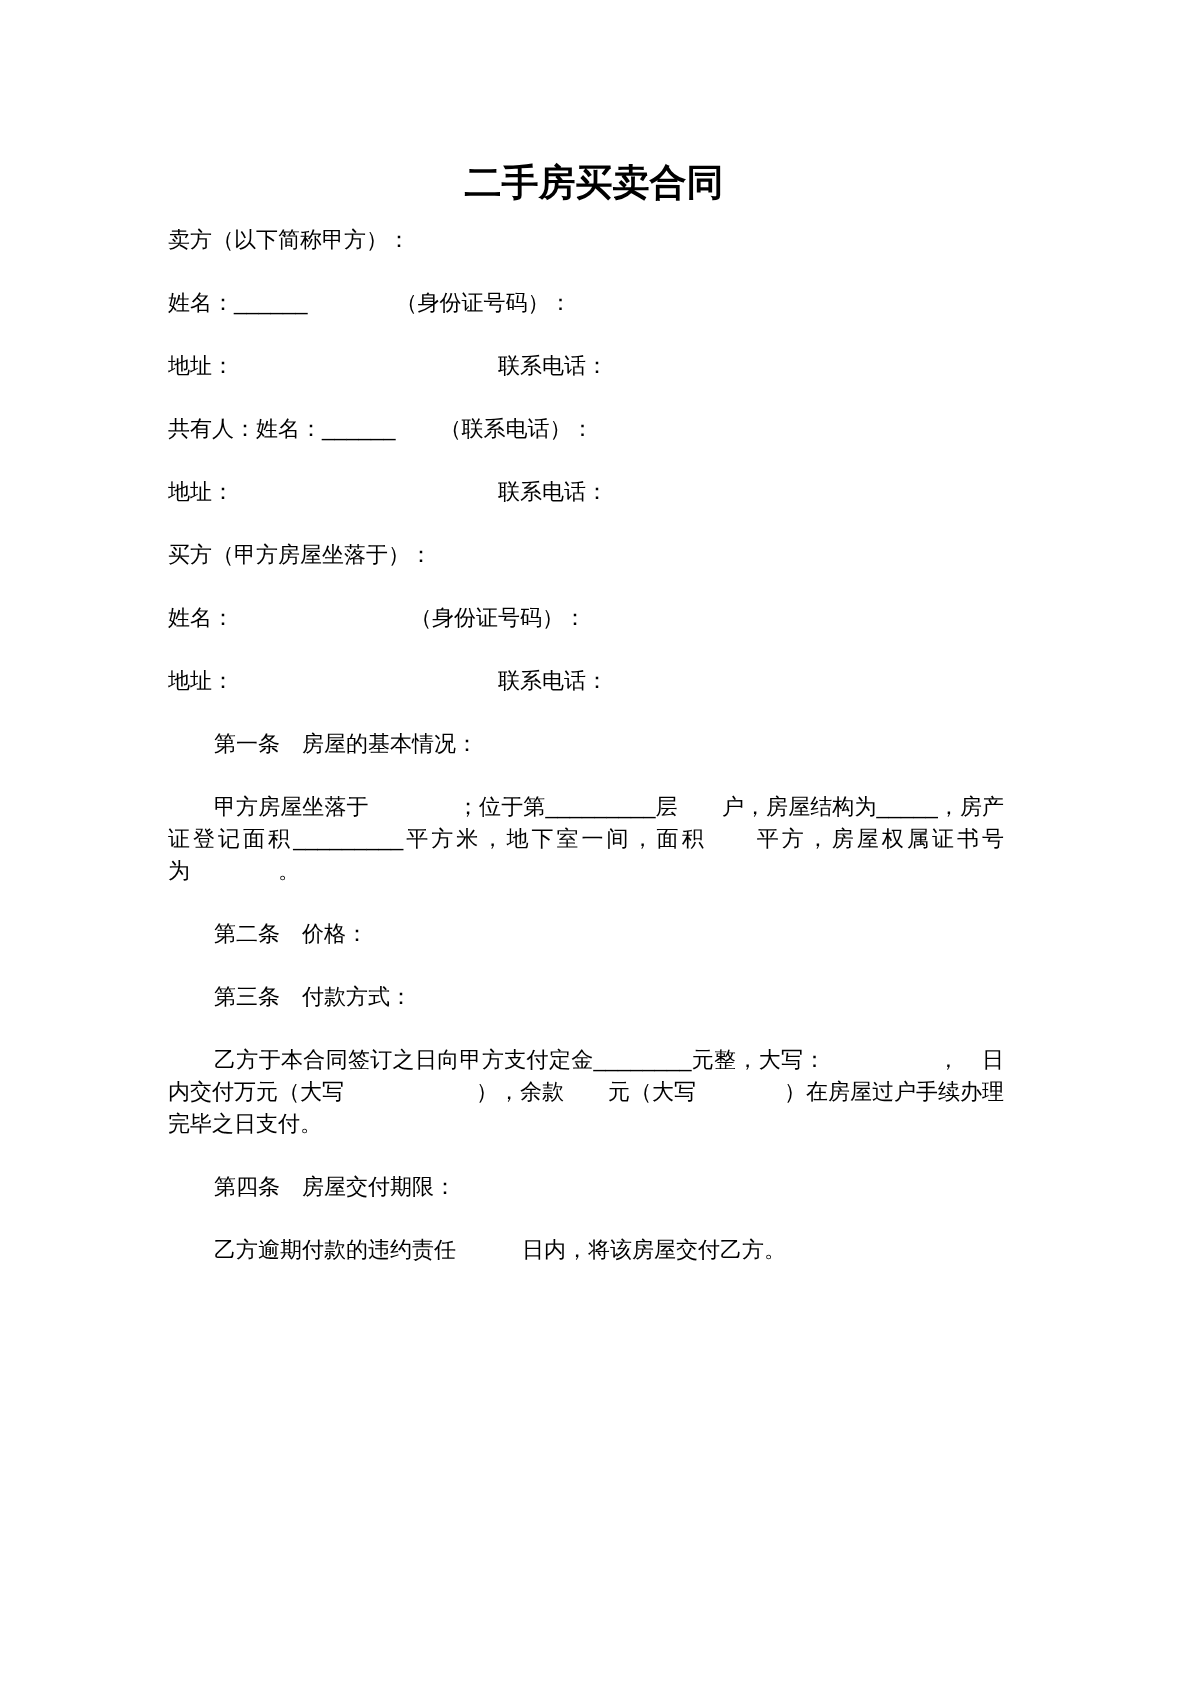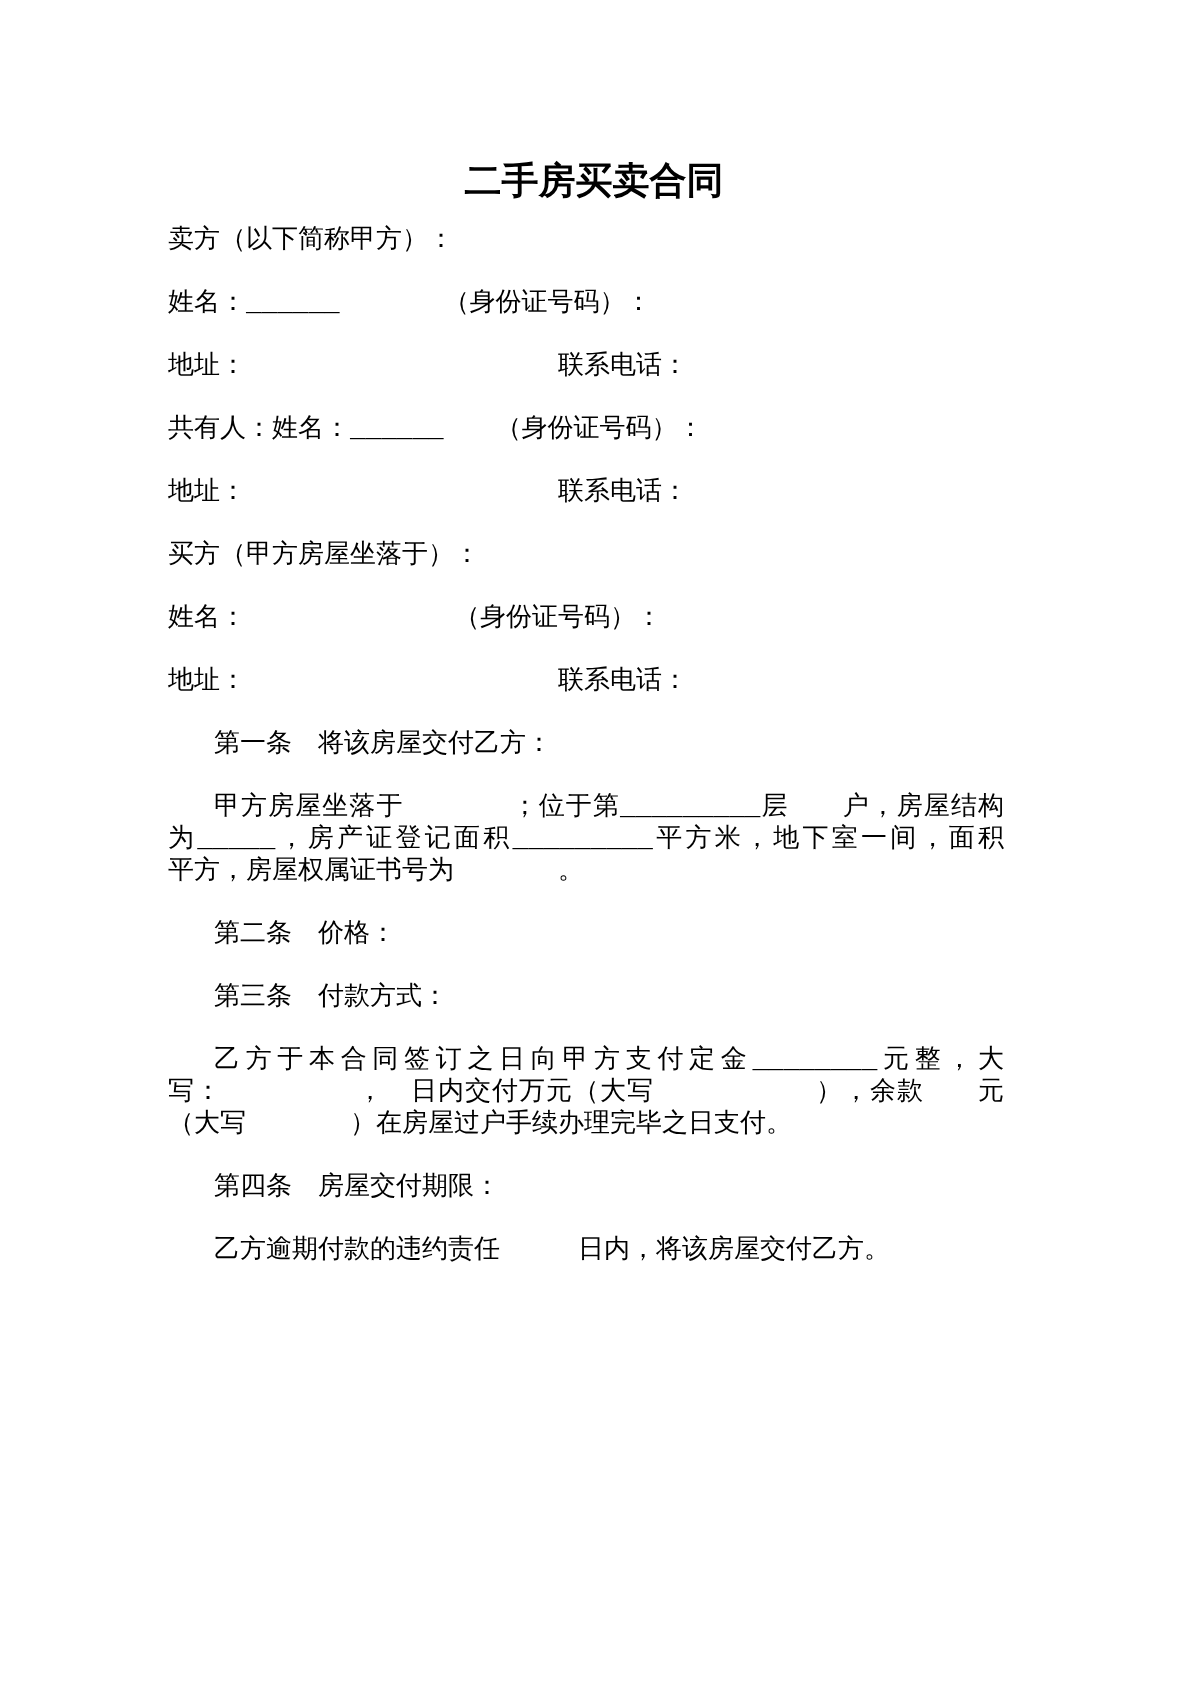--- a/index.html
+++ b/index.html
@@ -10,56 +10,56 @@
   .page {
     position: relative;
     width: 1190px;
     height: 1683px;
     margin: 0 auto;
     background: #ffffff;
     box-sizing: border-box;
     padding: 162px 170px 0 168px;
     overflow: hidden;
     color: #000000;
-    font-family: Liberation Mono, monospace;
+    font-family: Liberation Sans, sans-serif;
   }
   .title {
     font-size: 37px;
     font-weight: 700;
     line-height: 42px;
     text-align: center;
     margin: 0 0 20px 0;
     letter-spacing: 0;
   }
   .para {
-    font-size: 26px;
+    font-size: 22px;
     line-height: 32px;
     margin: 0 16px 31px 0;
     text-align: justify;
     word-break: normal;
   }
   .para.indent {
     text-indent: 46px;
   }
 </style>
 </head>
 <body>
 
 <div class="page">
   <h1 class="title">二手房买卖合同</h1>
   <div id="doc-body">
       <p class="para">卖方（以下简称甲方）：</p>
       <p class="para">姓名：______　　　　（身份证号码）：</p>
       <p class="para">地址：　　　　　　　　　　　　联系电话：</p>
-      <p class="para">共有人：姓名：______　　（身份证号码）：</p>
+      <p class="para">共有人：姓名：______　　（联系电话）：</p>
       <p class="para">地址：　　　　　　　　　　　　联系电话：</p>
       <p class="para">买方（甲方房屋坐落于）：</p>
       <p class="para">姓名：　　　　　　　　（身份证号码）：</p>
       <p class="para">地址：　　　　　　　　　　　　联系电话：</p>
-      <p class="para indent">第一条　将该房屋交付乙方：</p>
+      <p class="para indent">第一条　房屋的基本情况：</p>
       <p class="para indent">甲方房屋坐落于　　　　；位于第_________层　　户，房屋结构为_____，房产证登记面积_________平方米，地下室一间，面积　　平方，房屋权属证书号为　　　　。</p>
       <p class="para indent">第二条　价格：</p>
       <p class="para indent">第三条　付款方式：</p>
       <p class="para indent">乙方于本合同签订之日向甲方支付定金________元整，大写：　　　　　，　日内交付万元（大写　　　　　　），余款　　元（大写　　　　）在房屋过户手续办理完毕之日支付。</p>
       <p class="para indent">第四条　房屋交付期限：</p>
       <p class="para indent">乙方逾期付款的违约责任　　　日内，将该房屋交付乙方。</p>
     </div>
 </div>
 
 </body></html>

